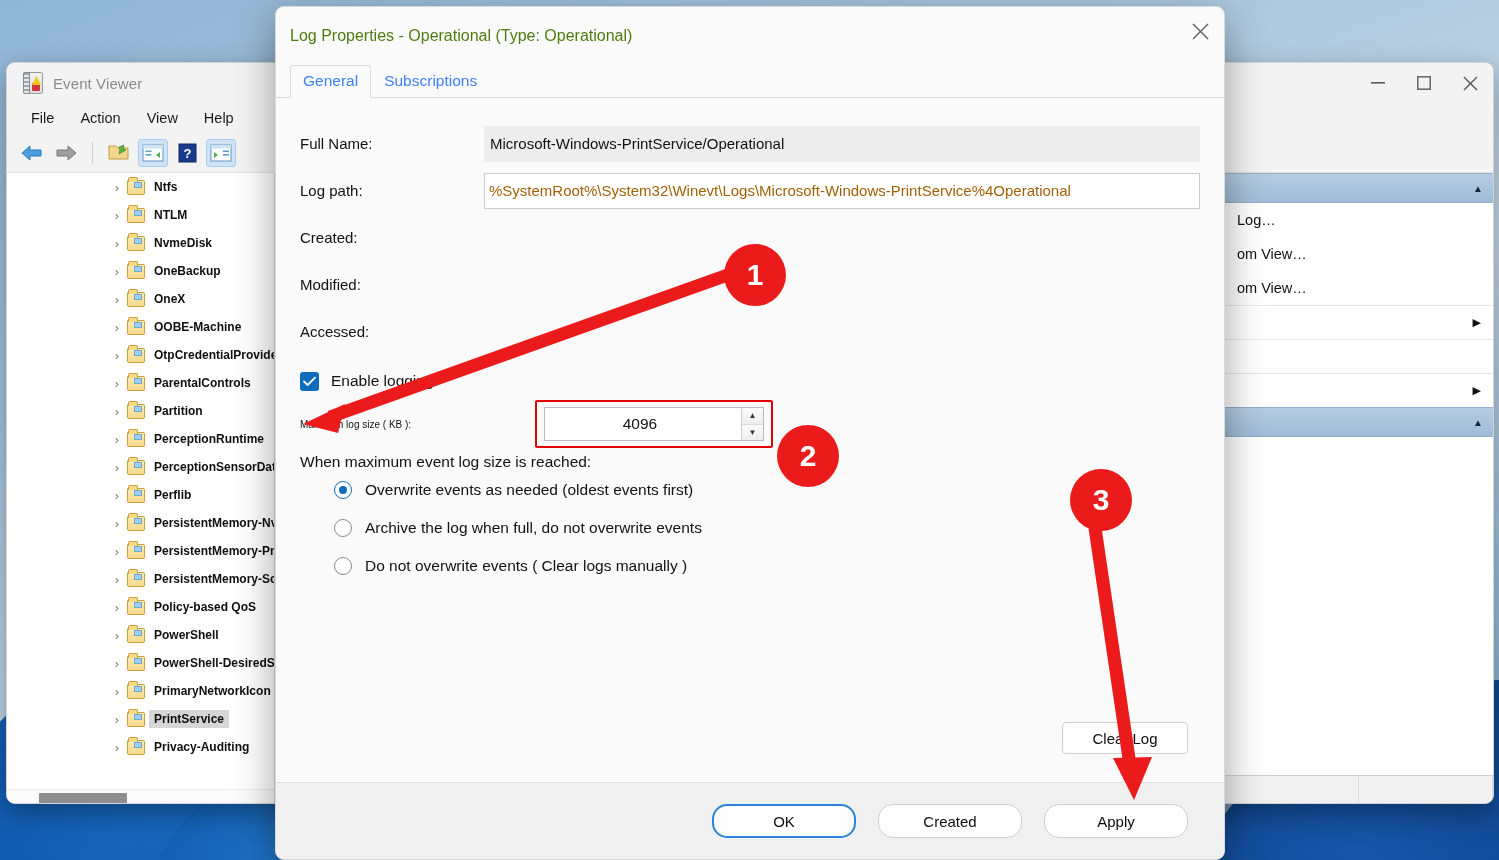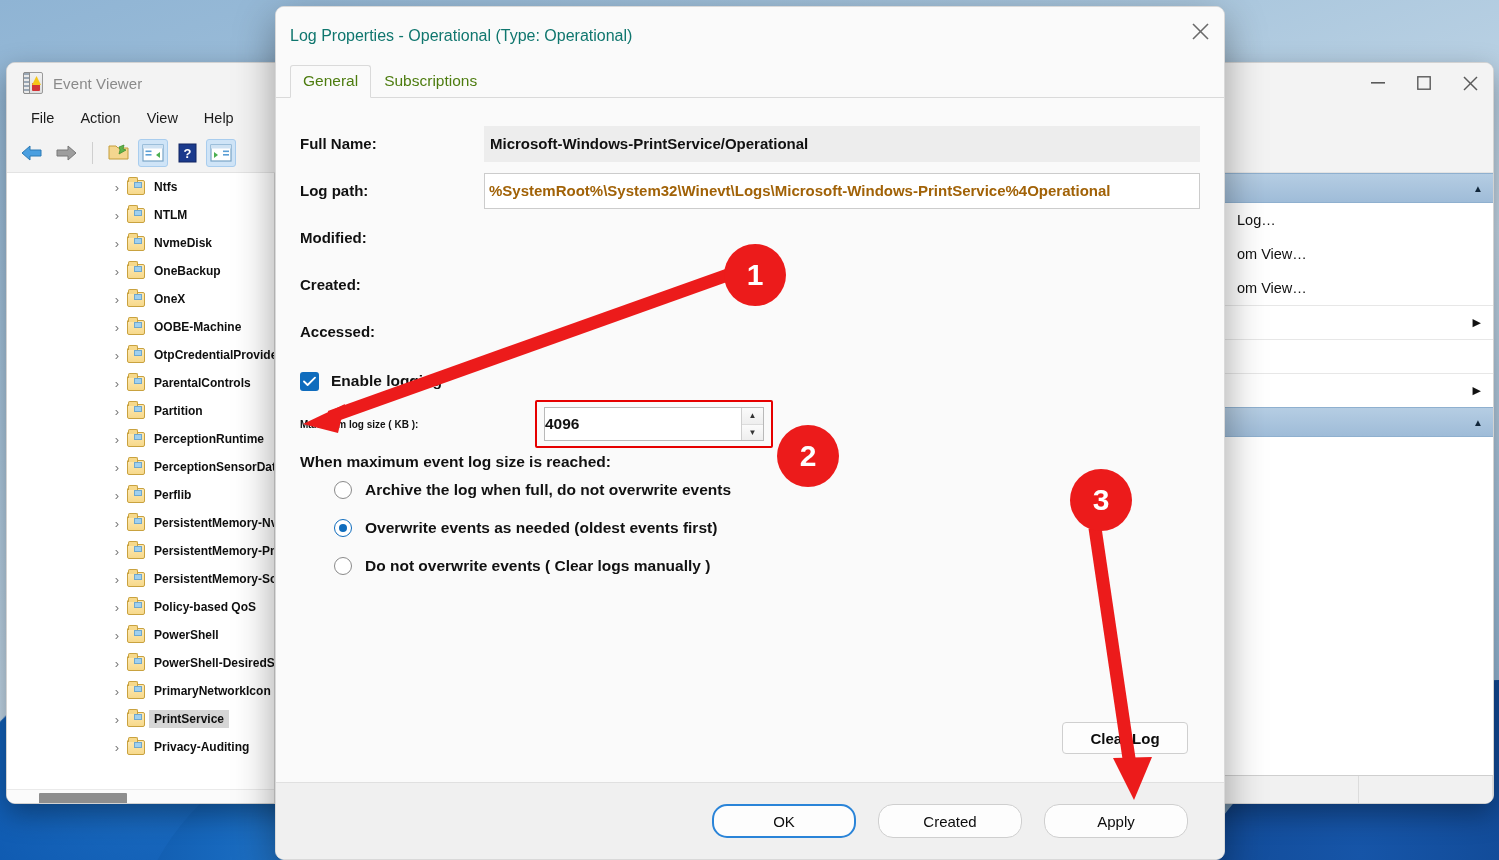--- a/index.html
+++ b/index.html
@@ -168,39 +168,39 @@
     border-radius:9px;
     box-shadow: 0 14px 40px rgba(0,0,0,.38);
     z-index: 5;
     overflow:hidden;
     display:flex; flex-direction:column;
   }
   .dlg-titlebar {
     height:57px; background:#fafafa; display:flex; align-items:center;
     position:relative; flex:none;
   }
-  .dlg-title { margin-left:14px; font-size:16px; color:#0f766e; }
+  .dlg-title { margin-left:14px; font-size:16px; color:#4d7c0f; }
   .dlg-close {
     position:absolute; right:0; top:0; width:48px; height:48px;
     display:flex; align-items:center; justify-content:center; color:#6a6a6a;
   }
   .dlg-tabs {
     height:34px; display:flex; align-items:flex-end; padding-left:14px;
     border-bottom:1px solid #dadada; flex:none;
     background:#fafafa;
   }
   .dlg-tab {
-    font-size:15.5px; color:#4d7c0f; padding:6px 12px 7px 12px;
+    font-size:15.5px; color:#3b82f6; padding:6px 12px 7px 12px;
     border:1px solid transparent; position:relative; top:1px;
   }
   .dlg-tab.active {
     background:#fafafa; border-color:#dadada; border-bottom-color:#fafafa;
     border-radius:3px 3px 0 0;
   }
-  .dlg-content { flex:1; padding:22px 0 0 0; position:relative;font-weight:bold; }
+  .dlg-content { flex:1; padding:22px 0 0 0; position:relative; }
 
   .field-row { display:flex; align-items:center; padding:0 24px; height:47px; }
   .field-label { width:184px; font-size:15px; color:#111; flex:none; }
   .field-readonly {
     flex:1; height:36px; background:#ededed; border:none;
     display:flex; align-items:center; padding:0 6px;
     font-size:15px; color:#111;
   }
   .field-input {
     flex:1; height:36px; background:#fff; border:1px solid #cccccc;
@@ -224,21 +224,21 @@
   .spin-wrap { position:relative; width:220px; height:34px; flex:none; }
   .spin-highlight {
     position:absolute; left:-9px; top:-7px; width:238px; height:48px;
     border:2px solid #e60000; border-radius:2px; pointer-events:none;
   }
   .spin-box {
     width:100%; height:100%; background:#fff; border:1px solid #b9b9b9;
     display:flex; align-items:center;
   }
   .spin-value {
-    flex:1; text-align:left; padding-right:6px; font-size:15.5px; color:#111;
+    flex:1; text-align:center; padding-right:6px; font-size:15.5px; color:#111;
   }
   .spin-btns { width:22px; height:100%; display:flex; flex-direction:column; border-left:1px solid #cfcfcf; }
   .spin-up, .spin-dn {
     flex:1; display:flex; align-items:center; justify-content:center;
     background: linear-gradient(180deg,#fbfbfb,#eeeeee);
     font-size:8px; color:#333;
   }
   .spin-up { border-bottom:1px solid #dcdcdc; }
 
   .when-label { padding:6px 24px 0 24px; font-size:15.5px; color:#111; }
@@ -552,26 +552,26 @@
       <div class="field-readonly">Microsoft-Windows-PrintService/Operational</div>
     </div>
 
     <div class="field-row">
       <div class="field-label">Log path:</div>
       <div class="field-input">%SystemRoot%\System32\Winevt\Logs\Microsoft-Windows-PrintService%4Operational</div>
     </div>
 
 
     <div class="field-row">
+      <div class="field-label">Created:</div>
+      <div class="field-plain"></div>
+    </div>
+
+    <div class="field-row">
       <div class="field-label">Modified:</div>
-      <div class="field-plain"></div>
-    </div>
-
-    <div class="field-row">
-      <div class="field-label">Created:</div>
       <div class="field-plain"></div>
     </div>
 
     <div class="field-row">
       <div class="field-label">Accessed:</div>
       <div class="field-plain"></div>
     </div>
 
     <div class="chk-row">
       <div class="chkbox">
@@ -592,26 +592,26 @@
             <div class="spin-dn">▼</div>
           </div>
         </div>
         <div class="spin-highlight"></div>
       </div>
     </div>
 
     <div class="when-label">When maximum event log size is reached:</div>
 
     <div class="radio-row">
+      <div class="radio on"></div>
+      <div class="radio-label">Overwrite events as needed (oldest events first)</div>
+    </div>
+    <div class="radio-row">
       <div class="radio"></div>
       <div class="radio-label">Archive the log when full, do not overwrite events</div>
-    </div>
-    <div class="radio-row">
-      <div class="radio on"></div>
-      <div class="radio-label">Overwrite events as needed (oldest events first)</div>
     </div>
     <div class="radio-row">
       <div class="radio"></div>
       <div class="radio-label">Do not overwrite events ( Clear logs manually )</div>
     </div>
 
     <div class="clearlog-wrap">
       <div class="btn">Clear Log</div>
     </div>
   </div>

